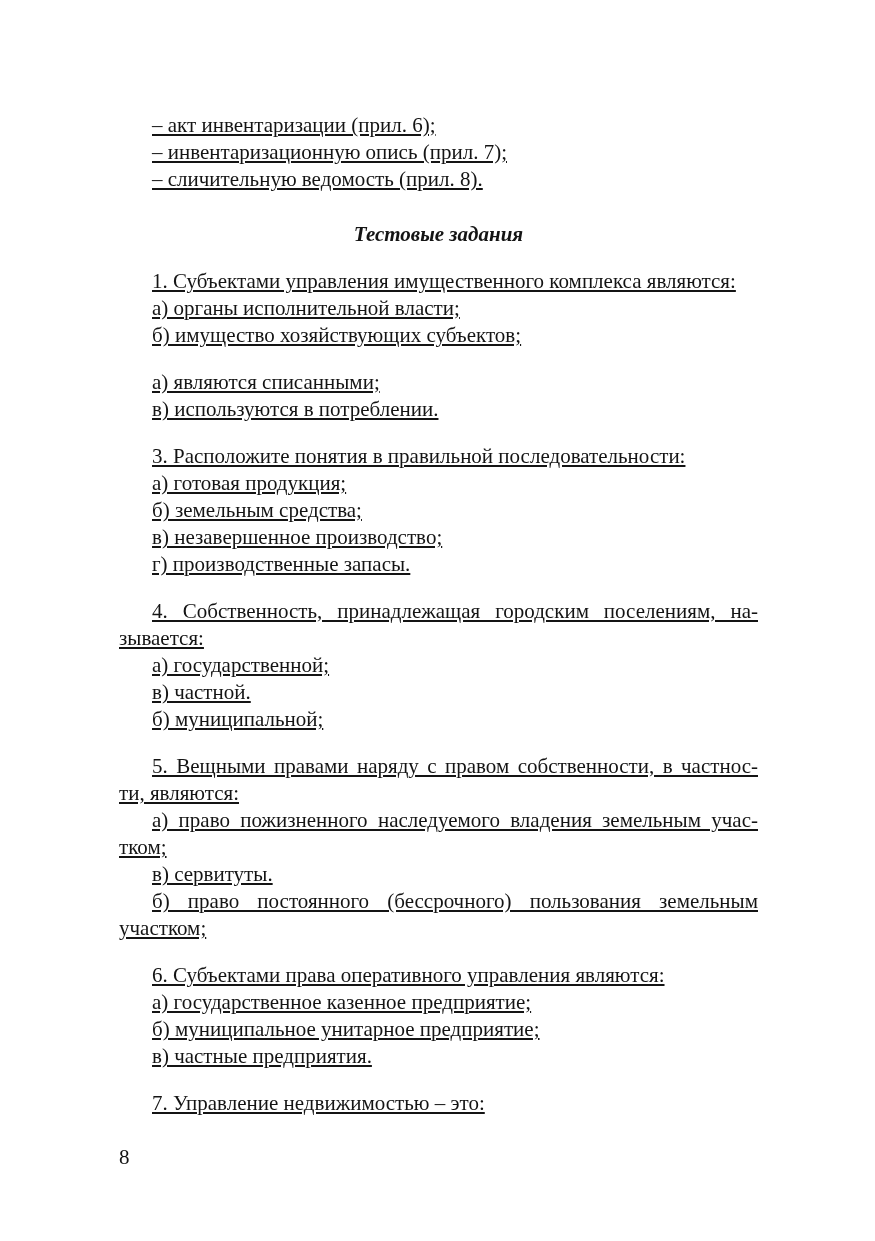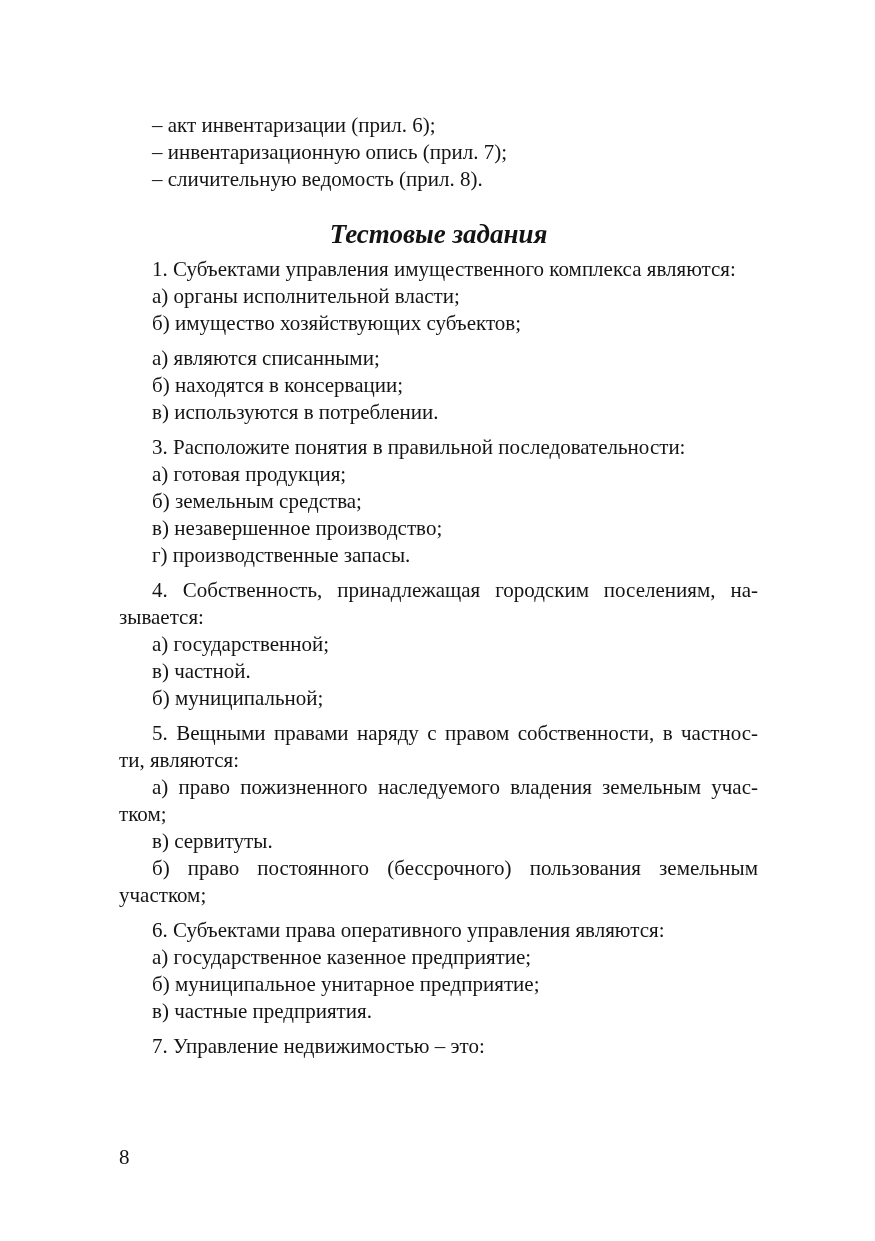--- a/index.html
+++ b/index.html
@@ -17,31 +17,31 @@
     color: #141414;
   }
   .content {
     position: absolute;
     left: 119px;
     top: 112px;
     width: 639px;
     font-size: 21px;
     line-height: 27px;
   }
-  .para { margin: 0; }
+  .para { margin: 0; text-decoration: underline; }
   .line { white-space: normal; }
   .line.first { padding-left: 33px; }
   .line.just {
     text-align: justify;
     text-align-last: justify;
   }
-  .block { margin-top: 8px; }
+  .block { margin-top: 20px; }
   .heading {
     margin: 28px 0 0 0;
-    font-size: 27px;
+    font-size: 21px;
     line-height: 27px;
     font-weight: bold;
     font-style: italic;
     text-align: center;
   }
   .pagenum {
     position: absolute;
     left: 119px;
     top: 1144px;
     font-size: 21px;
@@ -73,23 +73,20 @@
           <div class="para">
             <div class="line first">а) органы исполнительной власти;</div>
           </div>
           <div class="para">
             <div class="line first">б) имущество хозяйствующих субъектов;</div>
           </div>
         </div>
         <div class="block">
           <div class="para">
             <div class="line first">а) являются списанными;</div>
-          </div>
-          <div class="para">
-            <div class="line first">б) находятся в консервации;</div>
           </div>
           <div class="para">
             <div class="line first">в) используются в потреблении.</div>
           </div>
         </div>
         <div class="block">
           <div class="para">
             <div class="line first">3. Расположите понятия в правильной последовательности:</div>
           </div>
           <div class="para">

